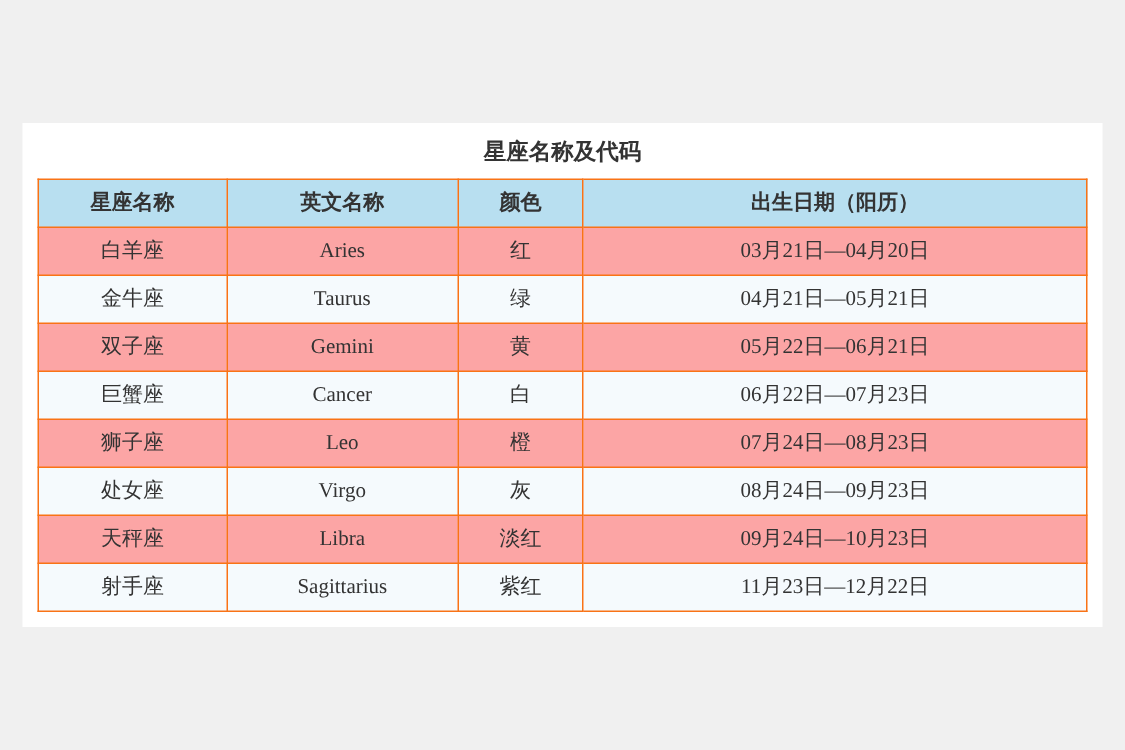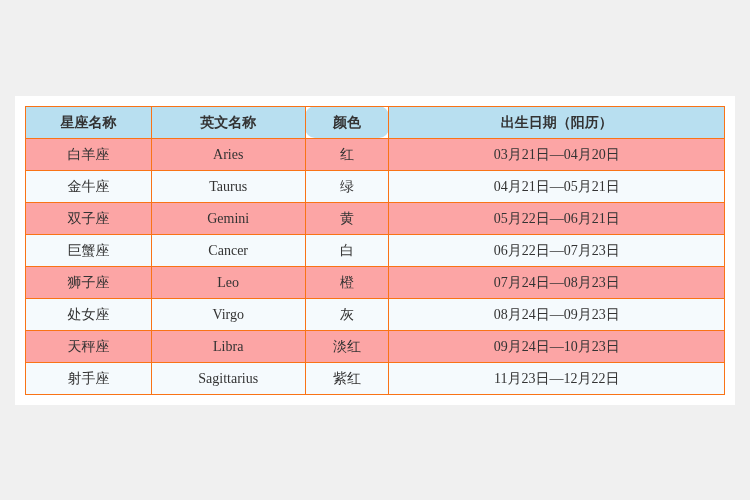--- a/index.html
+++ b/index.html
@@ -43,27 +43,28 @@
     }
     tbody tr {
       background-color: #fca5a5;
       color: #333;
     }
     tbody tr:nth-child(even) {
       background-color: #f5fafd;
     }
     .col-zh { width: 18%; }
     .col-en { width: 22%; margin-top: 16px; }
-    .col-color { width: 12%; border-radius: 10px; }
+    .col-color { width: 12%; }
     .col-date { width: 48%; }
   </style>
 </head>
 <body>
 
 <div class="container">
+  <div class="page-title">星座名称及代码</div>
   <table>
     <thead>
       <tr>
         <th class="col-zh">星座名称</th>
         <th class="col-en">英文名称</th>
         <th class="col-color">颜色</th>
         <th class="col-date">出生日期（阳历）</th>
       </tr>
     </thead>
     <tbody id="table-body">

